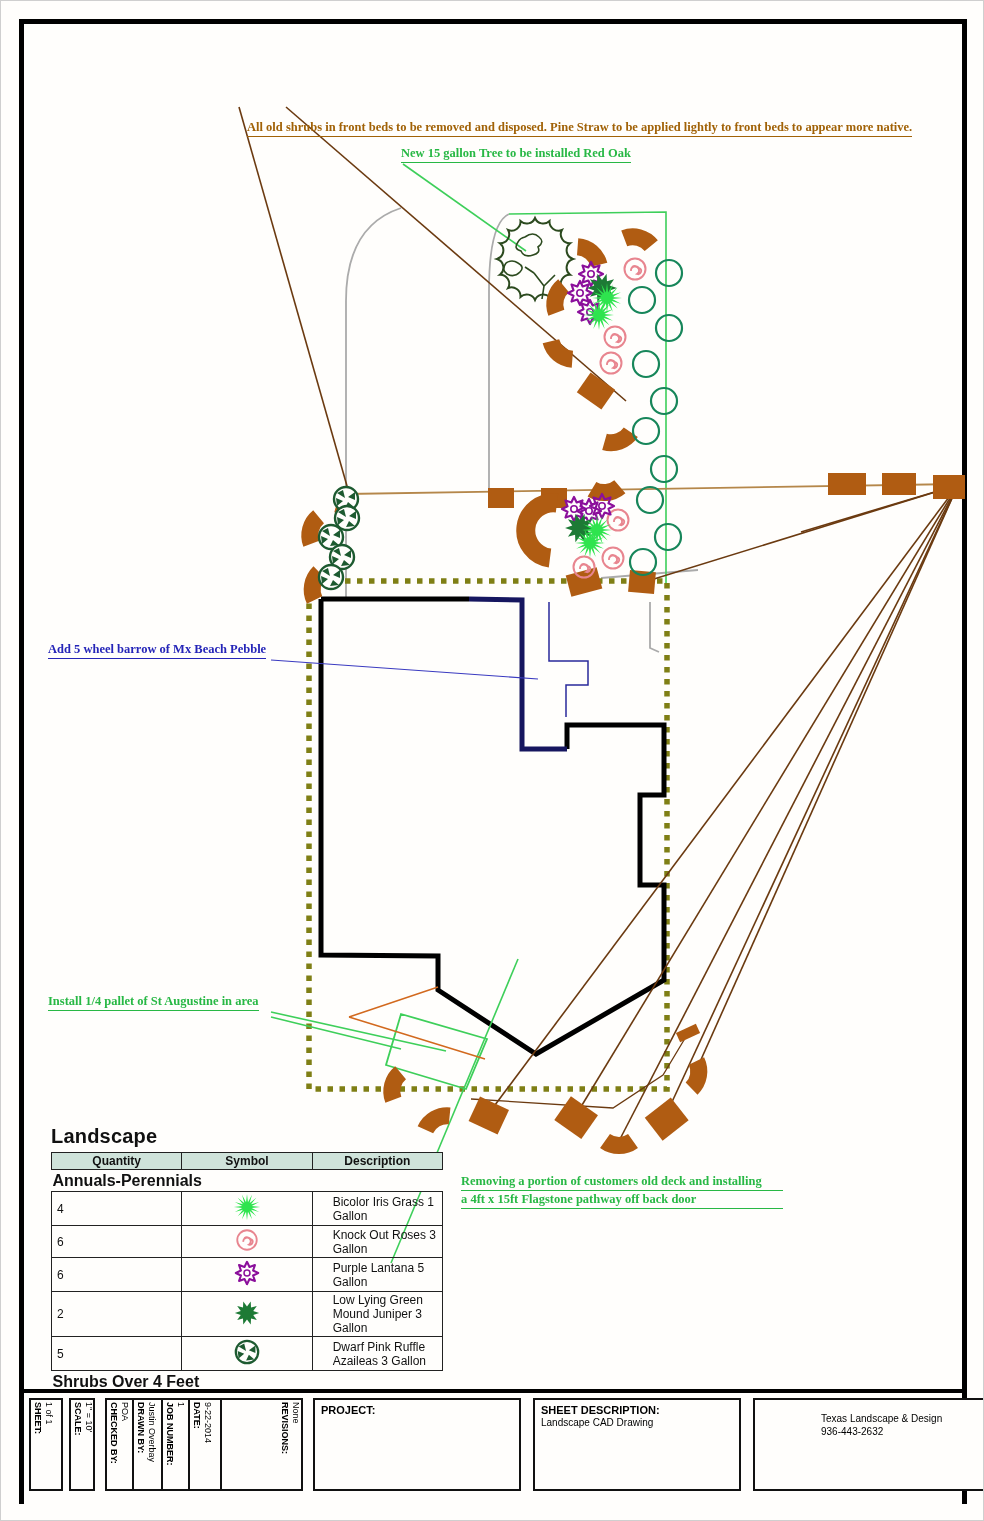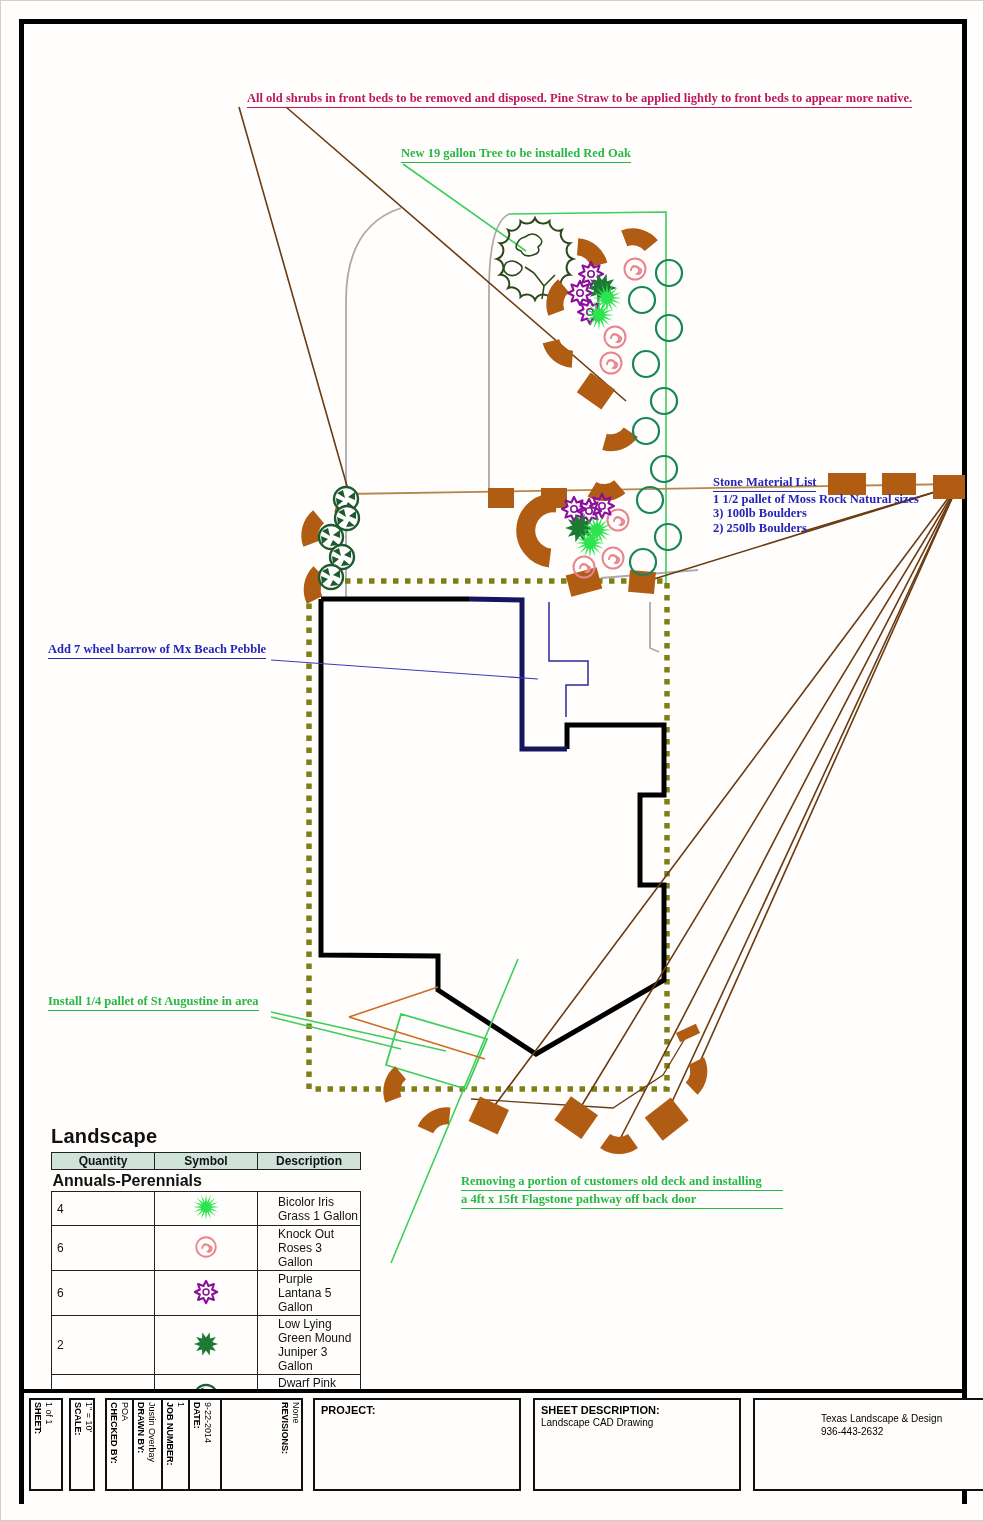--- a/index.html
+++ b/index.html
@@ -4,30 +4,30 @@
 <style>
   html,body{margin:0;padding:0;background:#e9e9e9;}
   .page{position:relative;width:984px;height:1521px;background:#fffefc;margin:0 auto;
         font-family:"Liberation Sans",sans-serif;overflow:hidden;border:1px solid #cfcfcf;box-sizing:border-box;}
   .page-border{position:absolute;left:18px;top:18px;right:16px;bottom:16px;border:5px solid #000;}
   .plan-svg{position:absolute;left:0;top:0;}
   
   .note{position:absolute;font-family:"Liberation Serif",serif;font-weight:bold;font-size:12.5px;
         line-height:15px;white-space:nowrap;}
   .note .u{display:inline-block;border-bottom:1.5px solid currentColor;padding-bottom:1px;}
-  .note-red{color:#be185d;}
+  .note-red{color:#a16207;margin-top:29px;}
   .note-green{color:#28b845;}
   .note-blue{color:#2525b8;}
   .stone-list{white-space:normal;width:230px;line-height:14.5px;}
   .flag-note{white-space:normal;width:322px;line-height:17px;margin-left:32px;}
   .flag-note .line{display:block;border-bottom:1.5px solid currentColor;}
   
   .legend{position:absolute;left:50px;top:1124px;width:338px;}
   .legend h1{margin:0 0 4px 0;font-size:20px;letter-spacing:.2px;color:#111;}
-  table.legend-t{border-collapse:collapse;width:310px;table-layout:fixed;}
+  table.legend-t{border-collapse:collapse;width:392px;table-layout:fixed;}
   table.legend-t td{font-size:12px;color:#111;vertical-align:middle;}
   td.hq,td.hs,td.hd{background:#cfe3da;border:1.6px solid #222;font-weight:bold;text-align:center;
         font-size:11.5px;height:16px;padding:0;}
   tr.sect td{border:none;font-weight:bold;font-size:16px;padding:2px 0 1px 1px;background:#fffefc;}
   tr.data td{border:1.6px solid #222;height:25px;}
   td.cq{width:52px;padding-left:5px;}
   td.cs{width:54px;text-align:center;}
   td.cd{width:222px;padding-left:20px;}
   
   .tstrip{position:absolute;left:23px;right:21px;top:1388px;height:112px;border-top:4px solid #000;background:#fffefc;}
@@ -198,32 +198,26 @@
         <use href="#sym-azalea" transform="translate(341,556)"></use>
       <use href="#sym-azalea" transform="translate(330,576)"></use>
     </g>
   </svg>
 
   <div class="note note-red" style="left:246px;top:90px;">
     <span class="u">All old shrubs in front beds to be removed and disposed. Pine Straw to be applied lightly to front beds to appear more native.</span>
   </div>
 
   <div class="note note-green" style="left:400px;top:145px;">
-    <span class="u">New 19 gallon Tree to be installed Red Oak</span>
-  </div>
-
-  <div class="note note-blue stone-list" style="left:712px;top:474px;">
-    <span class="u">Stone Material List</span><br>
-    <span>1 1/2 pallet of Moss Rock Natural sizes</span><br>
-    <span>3) 100lb Boulders</span><br>
-    <span>2) 250lb Boulders</span>
-  </div>
+    <span class="u">New 15 gallon Tree to be installed Red Oak</span>
+  </div>
+
 
   <div class="note note-blue" style="left:47px;top:641px;">
-    <span class="u">Add 7 wheel barrow of Mx Beach Pebble</span>
+    <span class="u">Add 5 wheel barrow of Mx Beach Pebble</span>
   </div>
 
   <div class="note note-green" style="left:47px;top:993px;">
     <span class="u">Install 1/4 pallet of St Augustine in area</span>
   </div>
 
   <div class="note note-green flag-note" style="left:428px;top:1172px;">
     <span class="line">Removing a portion of customers old deck and installing</span>
     <span class="line">a 4ft x 15ft Flagstone pathway off back door</span>
   </div>

